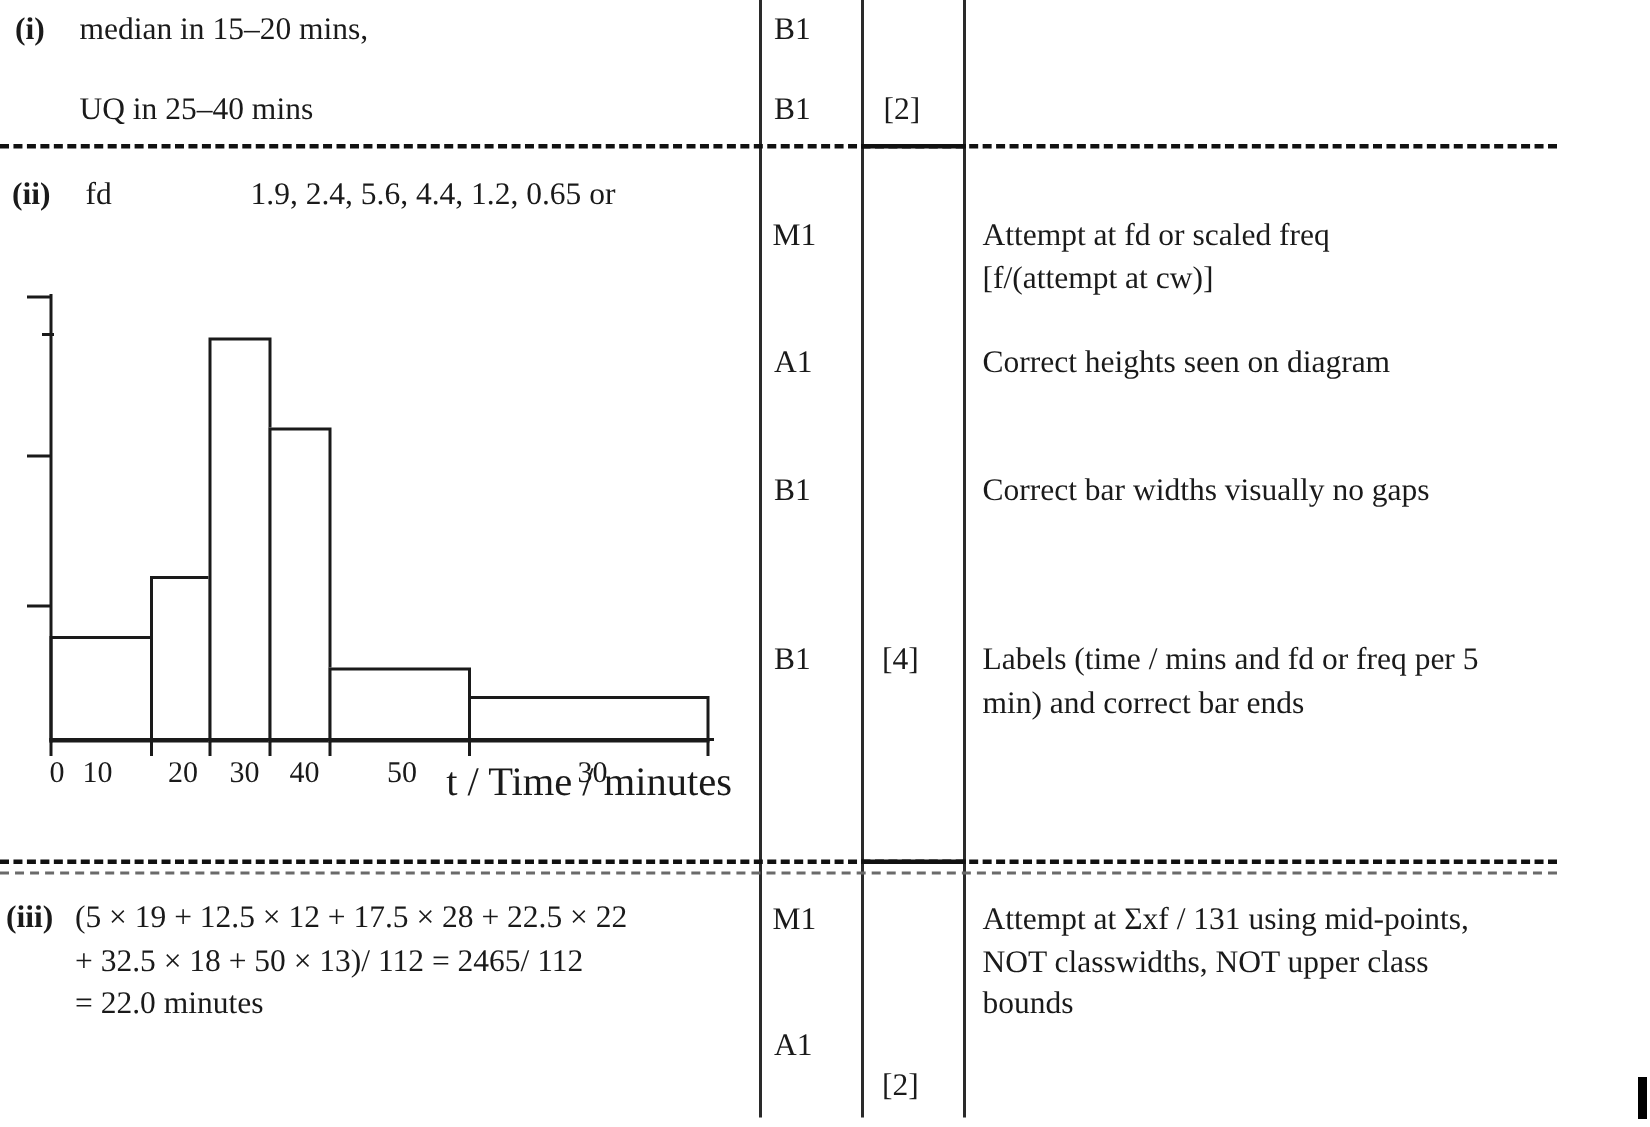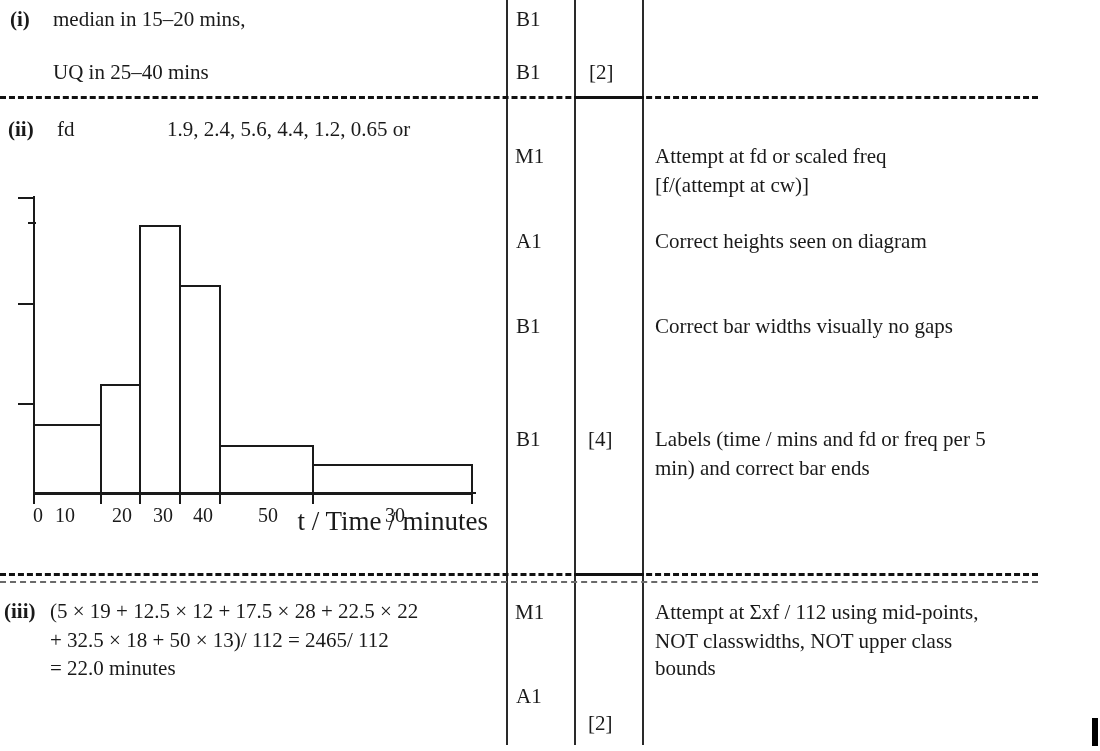--- a/index.html
+++ b/index.html
@@ -89,18 +89,18 @@
 
   <span class="txt bold" style="left:4px;top:598px">(iii)</span>
   <span class="txt" style="left:50px;top:598px">(5 × 19 + 12.5 × 12 + 17.5 × 28 + 22.5 × 22</span>
   <span class="txt" style="left:50px;top:627px">+ 32.5 × 18 + 50 × 13)/ 112 = 2465/ 112</span>
   <span class="txt" style="left:50px;top:655px">= 22.0 minutes</span>
 
   <span class="txt" style="left:515px;top:599px">M1</span>
   <span class="txt" style="left:516px;top:683px">A1</span>
   <span class="txt" style="left:588px;top:710px">[2]</span>
 
-  <span class="txt" style="left:655px;top:599px">Attempt at Σxf / 112 using mid-points,</span>
+  <span class="txt" style="left:655px;top:599px">Attempt at Σxf / 131 using mid-points,</span>
   <span class="txt" style="left:655px;top:628px">NOT classwidths, NOT upper class</span>
   <span class="txt" style="left:655px;top:655px">bounds</span>
 
   <div id="cursor-bar" style="left:1092px;top:718px;width:6px;height:28px"></div>
 </div>
 
 </body></html>

